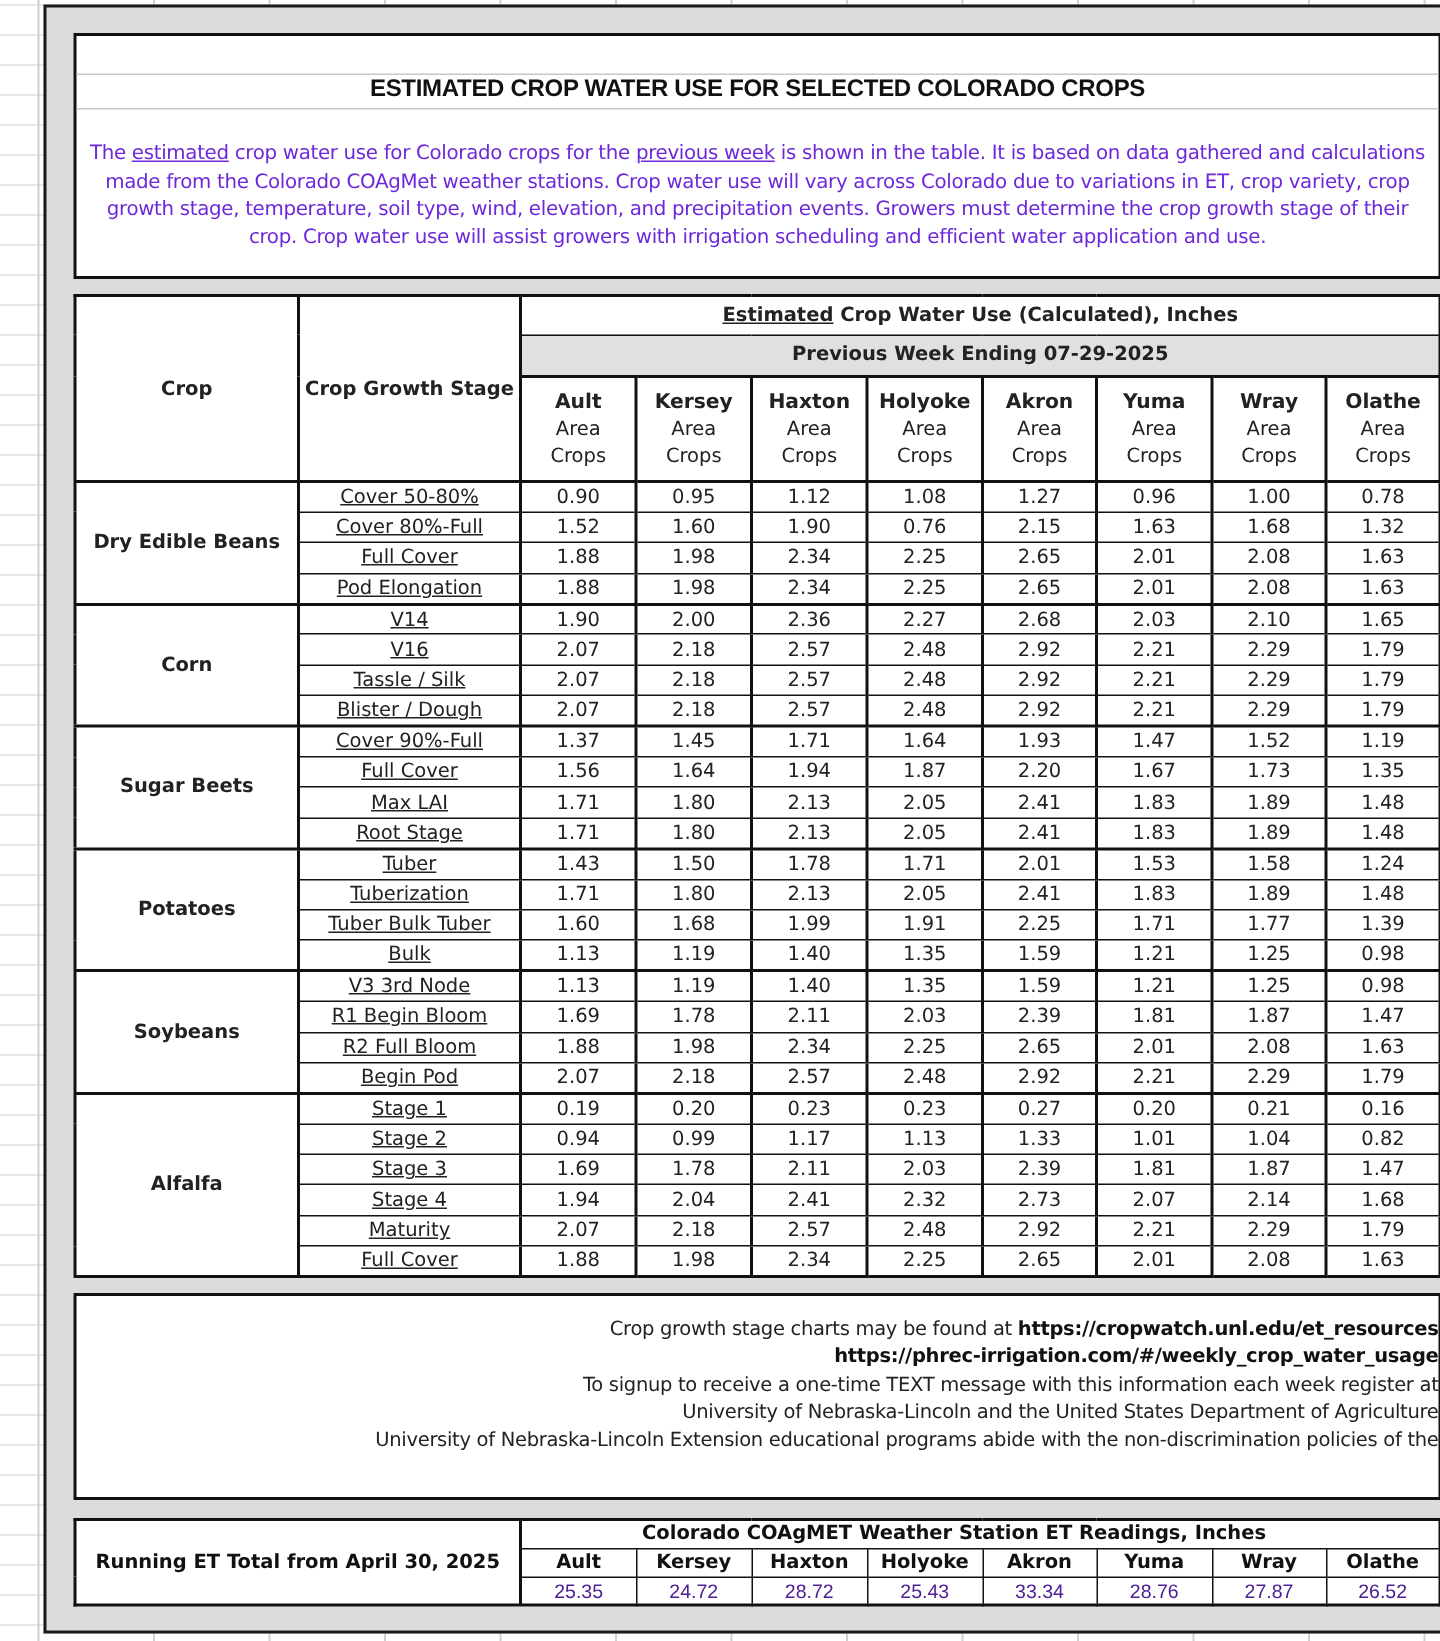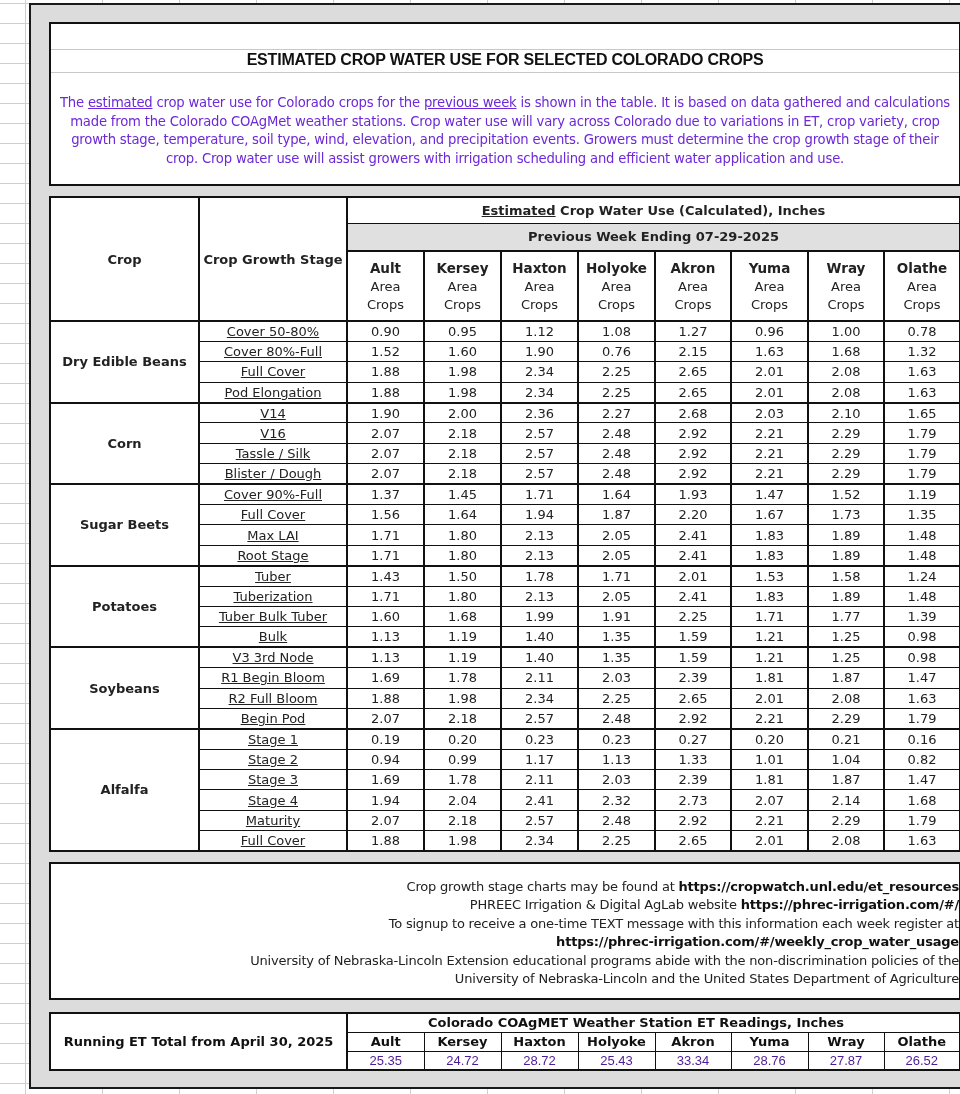--- a/index.html
+++ b/index.html
@@ -442,25 +442,24 @@
           <td class="val-cell">2.01</td>
           <td class="val-cell">2.08</td>
           <td class="val-cell">1.63</td>
         </tr>
       </tbody>
   </table>
 
   <div class="box" id="notes-box">
     <div class="notes">
       <div><span>Crop growth stage charts may be found at </span><b>https://cropwatch.unl.edu/et_resources</b></div>
-      <div><span>PHREEC Irrigation &amp; Digital AgLab website </span><b>https://phrec-irrigation.com/#/</b></div>
+      <div><b>https://phrec-irrigation.com/#/weekly_crop_water_usage</b></div>
       <div>To signup to receive a one-time TEXT message with this information each week register at</div>
-      <div><b>https://phrec-irrigation.com/#/weekly_crop_water_usage</b></div>
+      <div>University of Nebraska-Lincoln and the United States Department of Agriculture</div>
       <div>University of Nebraska-Lincoln Extension educational programs abide with the non-discrimination policies of the</div>
-      <div>University of Nebraska-Lincoln and the United States Department of Agriculture</div>
     </div>
   </div>
 
   <table id="et-table">
     <colgroup>
       <col style="width:297px">
       <col style="width:77px">
         <col style="width:77px">
         <col style="width:77px">
         <col style="width:77px">

